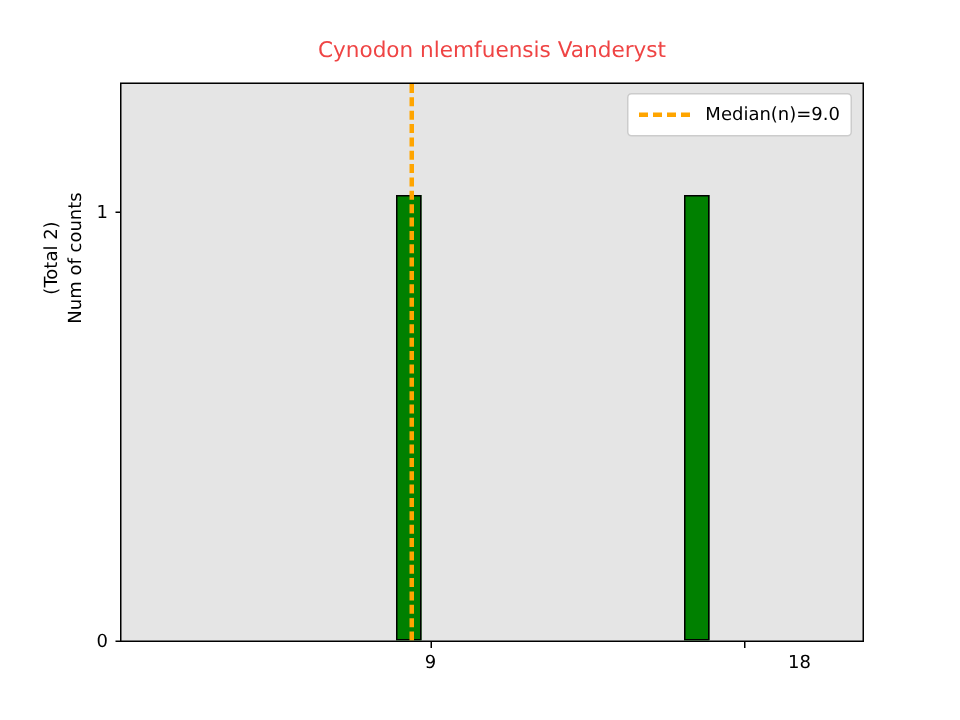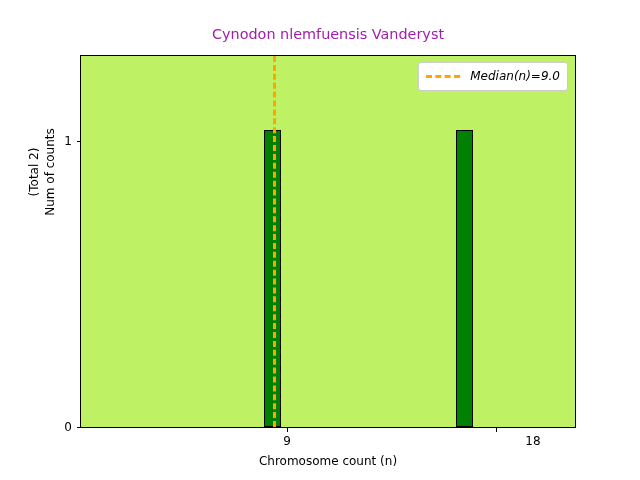--- a/index.html
+++ b/index.html
@@ -23,36 +23,35 @@
   }
 
   
   #chart-title {
     position: absolute;
     left: 80px;
     top: 26px;
     width: 496px;
     text-align: center;
     font-size: 14.4px;
-    color: #a21caf;
+    color: #ef4444;
     white-space: nowrap;
   }
 
   
   #plot-area {
     position: absolute;
     left: 80px;
     top: 55px;
     width: 496px;
     height: 373px;
     border: 1.1px solid #000000;
     box-sizing: border-box;
-    background: #bef264;
+    background: #e5e5e5;
     overflow: hidden;
-    font-style: italic;
   }
 
   
   .bar {
     position: absolute;
     bottom: 0;
     background: #008000;
     border: 1.1px solid #000000;
     box-sizing: border-box;
   }
@@ -185,20 +184,19 @@
     <div id="median-line" style="left: 191.638px; border-left-color: rgb(255, 165, 0);"></div>
 
     <div id="legend">
       <div class="legend-row">
         <span class="legend-handle" style="border-top-color: rgb(255, 165, 0);"></span>
         <span class="legend-text">Median(n)=9.0</span>
       </div>
     </div>
   </div>
 
-  <div id="xlabel">Chromosome count (n)</div>
 
   <div id="ylabel-wrap">
     <span class="ylab-top">(Total 2)</span>
     <span class="ylab-line">Num of counts</span>
   </div>
 
 </div>
 
 </body></html>

